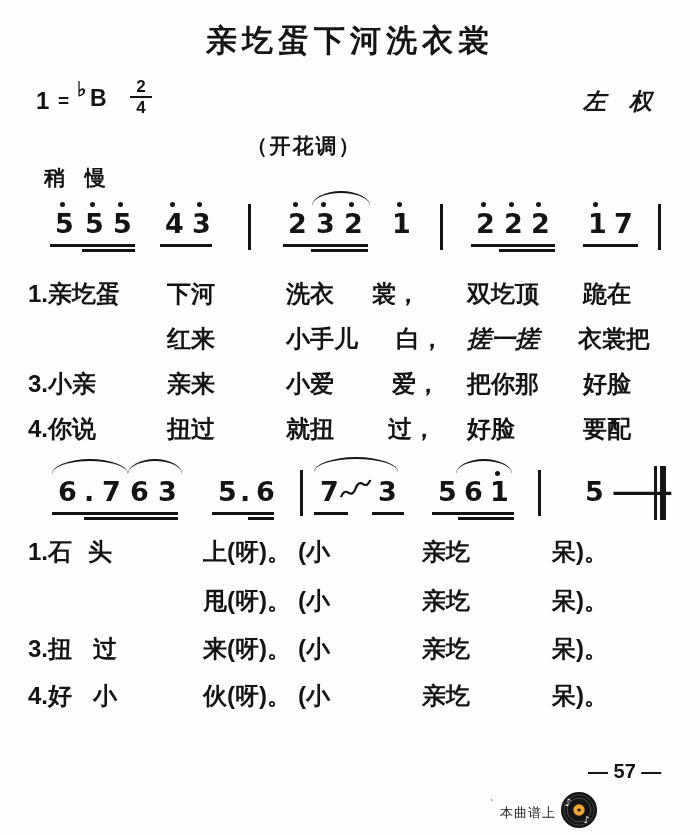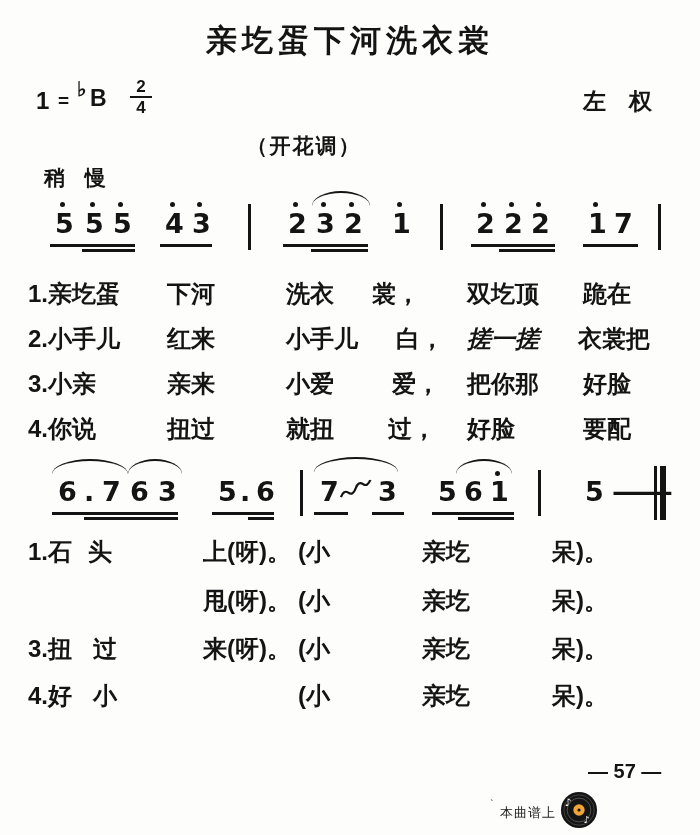--- a/index.html
+++ b/index.html
@@ -5,21 +5,21 @@
   html,body{margin:0;padding:0;}
   body{font-family:"Liberation Sans", sans-serif; background:#e8e8e8;}
   .page{position:relative; width:700px; height:835px; background:#fdfdfb; color:#141414; overflow:hidden; margin:0 auto;}
   .layer{position:absolute; inset:0;}
   .abs{position:absolute; white-space:nowrap;}
 
   .title{left:0; top:20px; width:700px; text-align:center; font-size:31px; font-weight:bold; letter-spacing:5px;}
   .keysig{font-weight:bold;}
   .fraction{left:130px; top:78px; width:22px; text-align:center; font-weight:bold; font-size:17px; line-height:17px;}
   .fraction .bar-line{height:0; border-top:2px solid #141414; margin:1px 0;}
-  .region{left:583px; top:86px; font-size:23px; font-weight:bold;}
+  .region{left:583px; top:86px; font-size:23px; font-weight:bold;font-style:italic;}
   .subtitle{left:0; top:132px; width:608px; text-align:center; font-size:21px; font-weight:bold; letter-spacing:2px;}
   .tempo{left:44px; top:164px; font-size:21px; font-weight:bold; letter-spacing:7px;}
 
   .note{position:absolute; font-family:"DejaVu Sans", sans-serif; font-size:27px; line-height:27px; font-weight:bold;}
   .odot{position:absolute; width:5px; height:5px; background:#141414; border-radius:50%;}
   .beam{position:absolute; height:3px; background:#141414;}
   .beam2{position:absolute; height:2.5px; background:#141414;}
   .barline{position:absolute; width:3px; background:#141414;}
   .barline-thick{position:absolute; width:6px; background:#141414;}
   .slur{position:absolute; height:13px; border-top:2.5px solid #141414; border-radius:50% 50% 0 0 / 100% 100% 0 0;}
@@ -104,21 +104,20 @@
   </div>
 
   <div class="layer">
     <span class="lyr" style="left:28px;top:278px;">1.亲圪蛋</span>
     <span class="lyr" style="left:167px;top:278px;">下河</span>
     <span class="lyr" style="left:286px;top:278px;">洗衣</span>
     <span class="lyr" style="left:372px;top:278px;">裳，</span>
     <span class="lyr" style="left:467px;top:278px;">双圪顶</span>
     <span class="lyr" style="left:583px;top:278px;">跪在</span>
 
-    <span class="lyr" style="left:28px;top:323px;">2.小手儿</span>
     <span class="lyr" style="left:167px;top:323px;">红来</span>
     <span class="lyr" style="left:286px;top:323px;">小手儿</span>
     <span class="lyr" style="left:396px;top:323px;">白，</span>
     <span class="lyr" style="left:467px;top:323px;font-style:italic;">搓一搓</span>
     <span class="lyr" style="left:578px;top:323px;">衣裳把</span>
 
     <span class="lyr" style="left:28px;top:368px;">3.小亲</span>
     <span class="lyr" style="left:167px;top:368px;">亲来</span>
     <span class="lyr" style="left:286px;top:368px;">小爱</span>
     <span class="lyr" style="left:392px;top:368px;">爱，</span>
@@ -191,20 +190,21 @@
 
     <span class="lyr" style="left:28px;top:633px;">3.扭</span>
     <span class="lyr" style="left:93px;top:633px;">过</span>
     <span class="lyr" style="left:203px;top:633px;">来(呀)。</span>
     <span class="lyr" style="left:298px;top:633px;">(小</span>
     <span class="lyr" style="left:422px;top:633px;">亲圪</span>
     <span class="lyr" style="left:552px;top:633px;">呆)。</span>
 
     <span class="lyr" style="left:28px;top:680px;">4.好</span>
     <span class="lyr" style="left:93px;top:680px;">小</span>
+    <span class="lyr" style="left:203px;top:680px;">伙(呀)。</span>
     <span class="lyr" style="left:298px;top:680px;">(小</span>
     <span class="lyr" style="left:422px;top:680px;">亲圪</span>
     <span class="lyr" style="left:552px;top:680px;">呆)。</span>
   </div>
 
   <div class="abs pagenum">— 57 —</div>
 
   <div class="layer">
     <span class="abs tick">ˋ</span>
     <span class="abs foot-small">本曲谱上</span>

